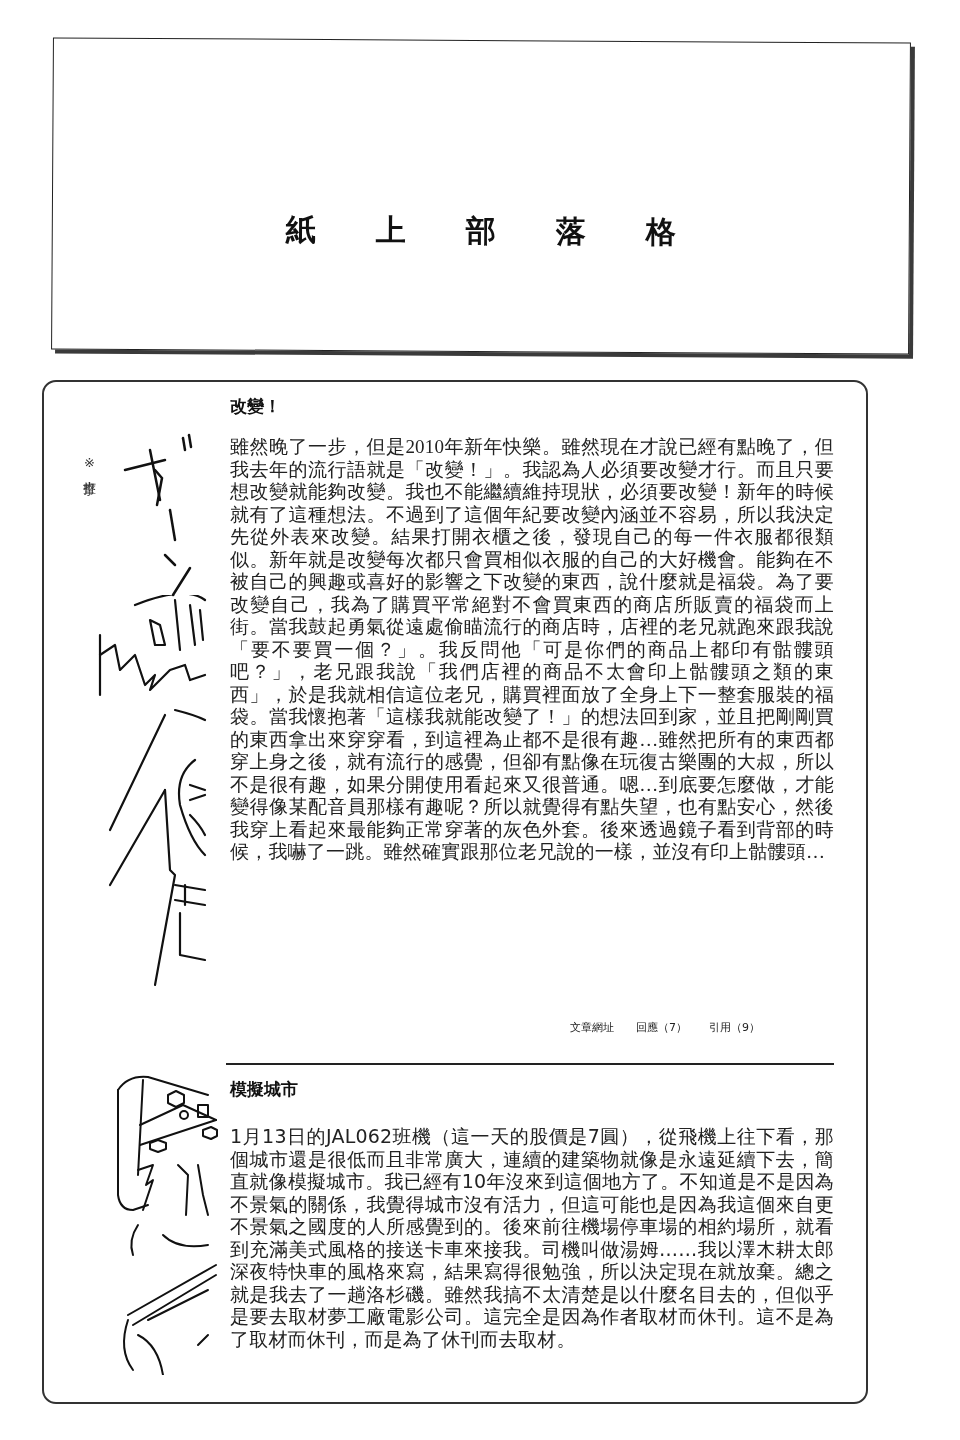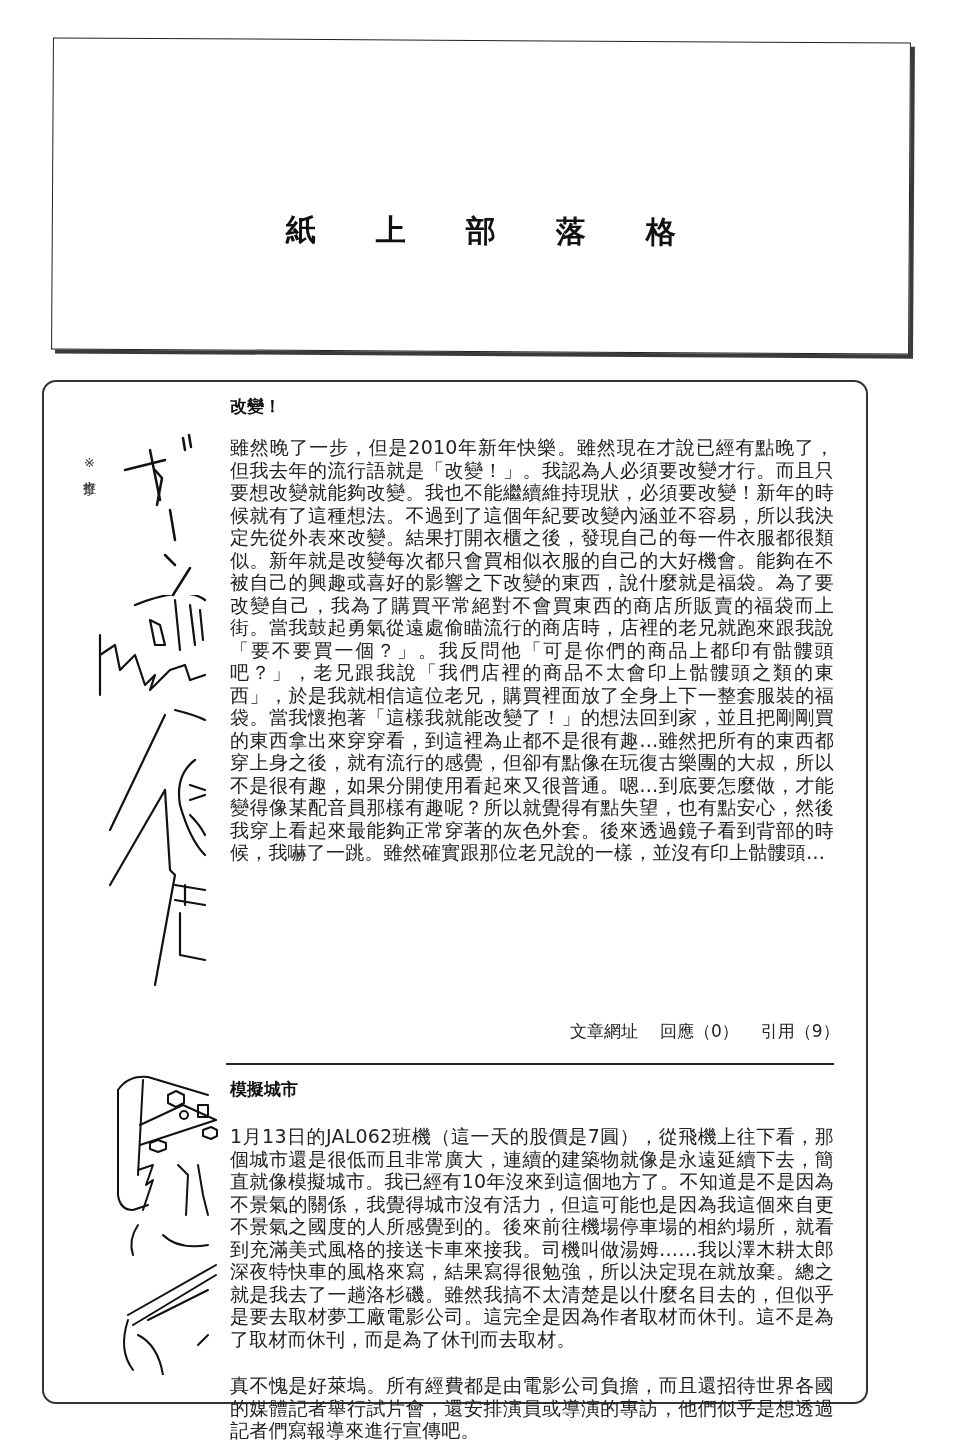--- a/index.html
+++ b/index.html
@@ -30,21 +30,21 @@
     }
     .sketch { position: absolute; }
     .article { position: absolute; left: 230px; width: 604px; }
     .article h2 { font-size: 17px; font-weight: bold; color: #111; margin-bottom: 18px; }
     .article p {
       font-size: 19px; line-height: 22.5px; color: #222; text-align: justify;
       letter-spacing: 0.2px; margin-bottom: 22px;
     }
     .article p.tight { margin-bottom: 0; margin-top: 24px; }
     .footer-links {
-      position: absolute; left: 570px; top: 1020px; font-size: 17px; color: #222;
+      position: absolute; left: 570px; top: 1020px; font-size: 11px; color: #222;
       display: flex; gap: 22px;
     }
     .footer-links span { cursor: pointer; }
     .divider {
       position: absolute; left: 226px; top: 1063px; width: 608px; height: 2px;
       background: #222;
     }
   </style>
 </head>
 <body>
@@ -94,28 +94,28 @@
     <path d="M95 190 L110 195"></path>
     <path d="M95 205 L110 200"></path>
     <path d="M95 220 Q105 230 110 240"></path>
     <path d="M80 290 L110 295"></path>
     <path d="M80 305 L110 310"></path>
     <path d="M85 318 L85 360 L110 365"></path>
     <path d="M90 290 L90 310"></path>
   </g>
 </svg>
 
-<div class="article" style="top:395px;">
+<div class="article" style="top:395px;font-family:Liberation Serif, serif;">
   <h2>改變！</h2>
   <p style="margin-top:12px;">雖然晚了一步，但是2010年新年快樂。雖然現在才說已經有點晚了，但我去年的流行語就是「改變！」。我認為人必須要改變才行。而且只要想改變就能夠改變。我也不能繼續維持現狀，必須要改變！新年的時候就有了這種想法。不過到了這個年紀要改變內涵並不容易，所以我決定先從外表來改變。結果打開衣櫃之後，發現自己的每一件衣服都很類似。新年就是改變每次都只會買相似衣服的自己的大好機會。能夠在不被自己的興趣或喜好的影響之下改變的東西，說什麼就是福袋。為了要改變自己，我為了購買平常絕對不會買東西的商店所販賣的福袋而上街。當我鼓起勇氣從遠處偷瞄流行的商店時，店裡的老兄就跑來跟我說「要不要買一個？」。我反問他「可是你們的商品上都印有骷髏頭吧？」，老兄跟我說「我們店裡的商品不太會印上骷髏頭之類的東西」，於是我就相信這位老兄，購買裡面放了全身上下一整套服裝的福袋。當我懷抱著「這樣我就能改變了！」的想法回到家，並且把剛剛買的東西拿出來穿穿看，到這裡為止都不是很有趣…雖然把所有的東西都穿上身之後，就有流行的感覺，但卻有點像在玩復古樂團的大叔，所以不是很有趣，如果分開使用看起來又很普通。嗯…到底要怎麼做，才能變得像某配音員那樣有趣呢？所以就覺得有點失望，也有點安心，然後我穿上看起來最能夠正常穿著的灰色外套。後來透過鏡子看到背部的時候，我嚇了一跳。雖然確實跟那位老兄說的一樣，並沒有印上骷髏頭…</p>
 </div>
 
 <div class="footer-links">
   <span>文章網址</span>
-  <span>回應（0）</span>
+  <span>回應（7）</span>
   <span>引用（9）</span>
 </div>
 
 <div class="divider"></div>
 
 <svg class="sketch" style="left:108px;top:1075px;" width="120" height="300" viewBox="0 0 120 300">
   <g fill="none" stroke="#111" stroke-width="2" stroke-linecap="round" stroke-linejoin="round">
     <path d="M10 15 Q20 0 40 2 L100 20"></path>
     <path d="M10 15 L10 120 Q12 135 25 135 L40 130"></path>
     <path d="M35 5 L30 100"></path>
@@ -136,14 +136,13 @@
     <path d="M100 215 L40 245"></path>
     <path d="M30 260 Q50 270 55 300"></path>
     <path d="M20 245 Q10 275 25 295"></path>
     <path d="M100 260 L90 270"></path>
   </g>
 </svg>
 
 <div class="article" style="top:1078px;">
   <h2 style="margin-bottom:8px;">模擬城市</h2>
   <p class="tight">1月13日的JAL062班機（這一天的股價是7圓），從飛機上往下看，那個城市還是很低而且非常廣大，連續的建築物就像是永遠延續下去，簡直就像模擬城市。我已經有10年沒來到這個地方了。不知道是不是因為不景氣的關係，我覺得城市沒有活力，但這可能也是因為我這個來自更不景氣之國度的人所感覺到的。後來前往機場停車場的相約場所，就看到充滿美式風格的接送卡車來接我。司機叫做湯姆……我以澤木耕太郎深夜特快車的風格來寫，結果寫得很勉強，所以決定現在就放棄。總之就是我去了一趟洛杉磯。雖然我搞不太清楚是以什麼名目去的，但似乎是要去取材夢工廠電影公司。這完全是因為作者取材而休刊。這不是為了取材而休刊，而是為了休刊而去取材。</p>
-  <p class="tight">真不愧是好萊塢。所有經費都是由電影公司負擔，而且還招待世界各國的媒體記者舉行試片會，還安排演員或導演的專訪，他們似乎是想透過記者們寫報導來進行宣傳吧。</p>
 </div>
 
 </body></html>

